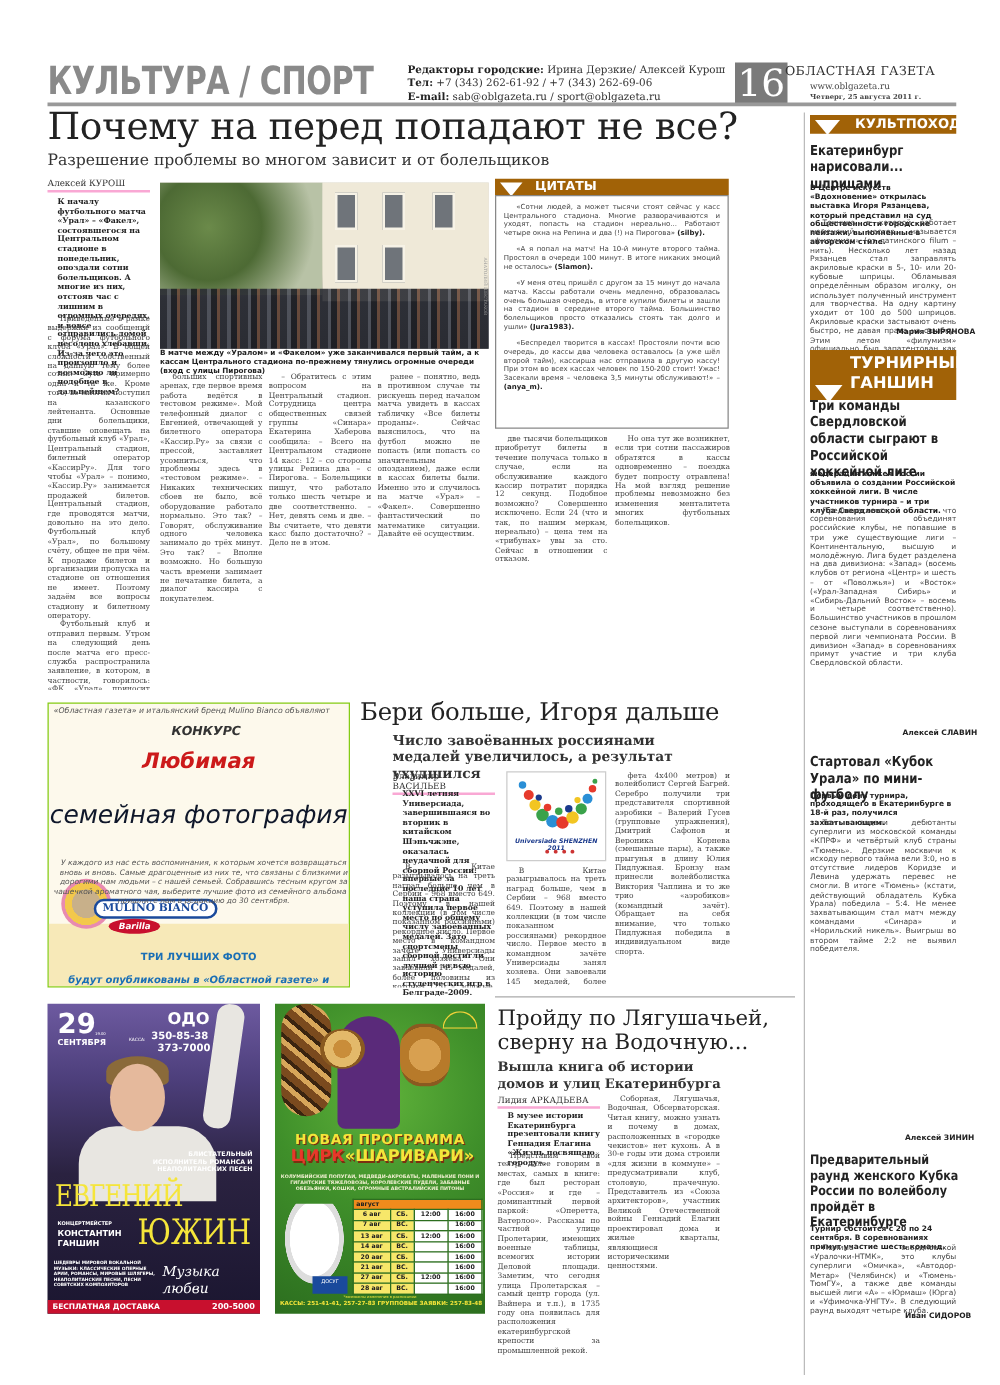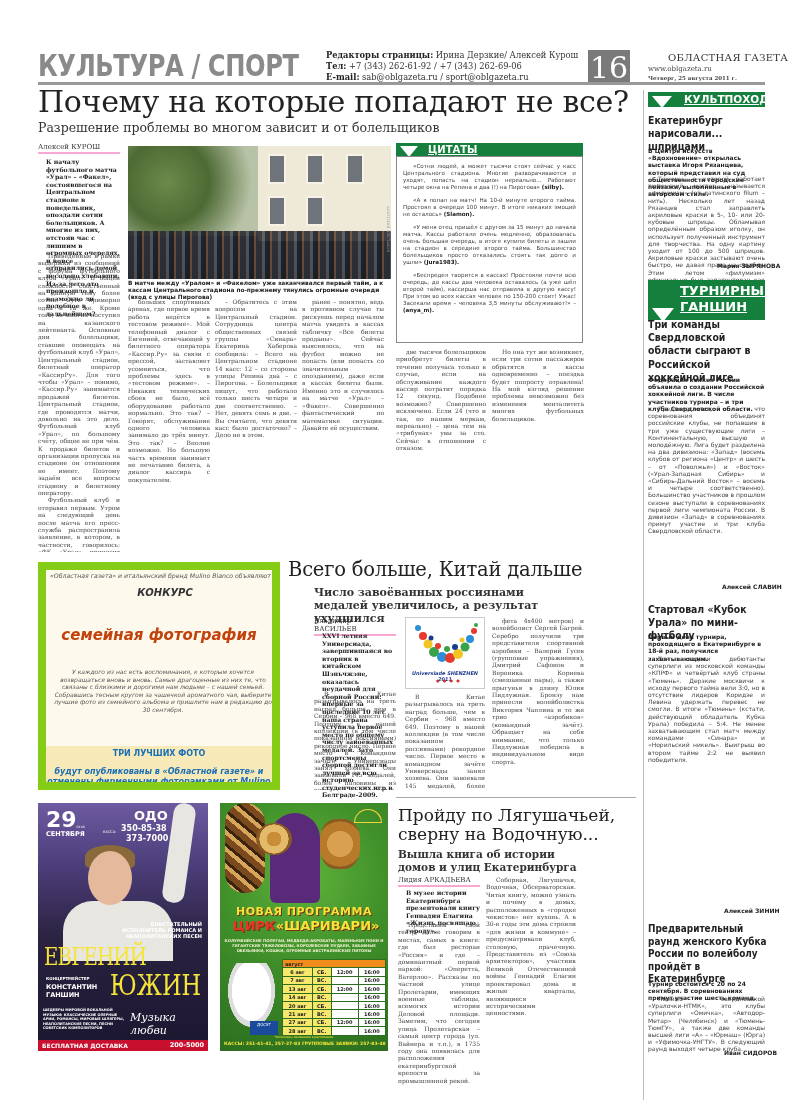--- a/index.html
+++ b/index.html
@@ -5,30 +5,30 @@
   * { box-sizing: border-box; margin: 0; padding: 0; }
   html, body { width: 800px; height: 1108px; background: #fff; overflow: hidden; }
   body { position: relative; font-family: "DejaVu Serif", serif; color: #222; }
   .abs { position: absolute; }
 
   
   .section-title { left: 38px; top: 47px; font-family: "DejaVu Sans", sans-serif; font-weight: bold; font-size: 31px; letter-spacing: -0.5px; color: #8a8a8a; transform: scaleX(0.78); transform-origin: left top; white-space: nowrap; }
   .editors { left: 326px; top: 50px; font-size: 8.3px; line-height: 11px; color: #333; white-space: nowrap; }
   .editors b { color: #222; }
   .page-num { left: 588px; top: 50px; width: 42px; height: 34px; background: #7a7a7a; color: #fff; font-size: 30px; text-align: center; line-height: 36px; font-family: "DejaVu Serif", serif; }
-  .paper-name { left: 668px; top: 52px; font-size: 10px; color: #333; letter-spacing: 0.3px; }
+  .paper-name { left: 628px; top: 52px; font-size: 10px; color: #333; letter-spacing: 0.3px; }
   .paper-url { left: 648px; top: 65px; font-size: 7px; color: #444; }
   .paper-date { left: 648px; top: 75px; font-size: 5.5px; color: #444; font-weight: bold; }
   .rule-top { left: 38px; top: 82px; width: 727px; height: 3px; background: #999; }
 
   .main-headline { left: 38px; top: 84px; font-size: 30px; color: #222; white-space: nowrap; letter-spacing: -0.3px; }
   .main-sub { left: 38px; top: 120px; font-size: 12.5px; color: #333; white-space: nowrap; }
 
   
-  .rubric { background: #15803d; color: #fff; font-family: "DejaVu Sans", sans-serif; font-weight: bold; position: absolute; text-decoration: underline; }
+  .rubric { background: #a16207; color: #fff; font-family: "DejaVu Sans", sans-serif; font-weight: bold; position: absolute; }
   .rubric .tri { position: absolute; left: 4px; width: 0; height: 0; border-left: 11px solid transparent; border-right: 11px solid transparent; border-top: 14px solid #fff; }
   .rubric-kult { left: 648px; top: 92px; width: 117px; height: 15px; font-size: 10.5px; line-height: 15px; padding-left: 36px; }
   .rubric-kult .tri { top: 4px; border-left-width: 10px; border-right-width: 10px; border-top-width: 12px; }
   .rubric-turn { left: 648px; top: 280px; width: 117px; height: 40px; font-size: 13px; line-height: 16px; padding: 3px 0 0 32px; }
   .rubric-turn .tri { top: 28px; }
   .rubric-cit { left: 396px; top: 143px; width: 187px; height: 13px; font-size: 10px; line-height: 13px; padding-left: 32px; }
   .rubric-cit .tri { top: 3px; border-left-width: 9px; border-right-width: 9px; border-top-width: 11px; }
 
   .side-head { font-family: "DejaVu Sans", sans-serif; font-weight: bold; color: #222; position: absolute; line-height: 1.2; transform: scaleX(0.85); transform-origin: left top; }
   .side-lead { font-family: "DejaVu Sans", sans-serif; font-weight: bold; font-size: 6px; line-height: 7.2px; position: absolute; color: #222; }
@@ -48,25 +48,25 @@
   .photo .credit { position: absolute; right: 1px; top: 60px; font-size: 3.5px; color: #999; writing-mode: vertical-rl; }
   .caption { left: 128px; top: 280px; width: 263px; font-family: "DejaVu Sans", sans-serif; font-weight: bold; font-size: 5.8px; line-height: 7px; color: #222; }
 
   .quotes-box { left: 396px; top: 156px; width: 187px; height: 187px; border: 1px solid #888; padding: 6px 6px; font-family: "DejaVu Sans", sans-serif; font-size: 5.6px; line-height: 7px; color: #444; overflow: hidden; }
   .quotes-box p { text-indent: 10px; margin-bottom: 6px; text-align: justify; }
   .quotes-box b { color: #222; }
 
   .col-rule { position: absolute; width: 1px; background: #bbb; }
 
   
-  .mb-ad { left: 38px; top: 562px; width: 242px; height: 228px; border: 8px solid #84cc16; background: #fdf9ec; font-family: "DejaVu Sans", sans-serif; font-style: italic; color: #555; text-align: center; overflow: hidden; }
+  .mb-ad { left: 38px; top: 562px; width: 242px; height: 228px; border: 1px solid #84cc16; background: #fdf9ec; font-family: "DejaVu Sans", sans-serif; font-style: italic; color: #555; text-align: center; overflow: hidden; }
   .mb-ad .intro { position: absolute; left: 4px; top: 2px; font-size: 6.2px; text-align: left; white-space: nowrap; }
   .mb-ad .konkurs { position: absolute; left: 6px; top: 10px; font-size: 10px; font-weight: bold; color: #333; font-style: italic; }
   .mb-ad .title1 { position: absolute; left: 0; right: 0; top: 18px; font-size: 17px; font-weight: bold; color: #cc1a1a; }
-  .mb-ad .title2 { position: absolute; left: 0; right: 0; top: 38px; font-size: 15px; font-weight: bold; color: #c2410c; }
+  .mb-ad .title2 { position: absolute; left: 0; right: 0; top: 38px; font-size: 20px; font-weight: normal; color: #0f172a; }
   .mb-ad .desc { position: absolute; left: 4px; right: 4px; top: 62px; font-size: 6px; line-height: 7.5px; }
   .mb-ad .best { position: absolute; left: 0; right: 0; top: 98px; font-size: 8px; font-weight: bold; font-style: normal; color: #1a6fb5; }
   .mb-ad .best2 { position: absolute; left: 0; right: 0; top: 107px; font-size: 8px; font-weight: bold; color: #1a6fb5; line-height: 10px; }
   .mb-ad .bottom-band { position: absolute; left: 0; right: 0; top: 176px; bottom: 0; background: #f7e9b8; z-index: 0; }
   .mb-logo { position: absolute; left: 10px; top: 140px; width: 92px; height: 52px; z-index: 1; }
   .mb-logo .flower { position: absolute; left: 0; top: 0; width: 40px; height: 40px; border-radius: 50%; background: radial-gradient(circle, #c8b08a 0 40%, #f3c84b 41% 60%, #e88bb0 61% 80%, transparent 81%); }
   .mb-logo .name { position: absolute; left: 26px; top: 16px; background: #fff; border: 2px solid #1a4a9c; border-radius: 12px; color: #1a4a9c; font-style: normal; font-weight: bold; font-size: 8.5px; padding: 1px 5px; font-family: "DejaVu Serif", serif; white-space: nowrap; }
   .mb-logo .barilla { position: absolute; left: 38px; top: 32px; background: #c8102e; color: #fff; border-radius: 50%; font-size: 7px; font-weight: bold; padding: 2px 8px; font-style: italic; }
   .mb-ad .txt { position: relative; z-index: 2; }
 
@@ -127,31 +127,31 @@
   .b-headline { left: 398px; top: 806px; font-size: 17px; line-height: 19px; color: #222; }
   .b-sub { left: 398px; top: 848px; font-size: 10.5px; line-height: 12.5px; color: #333; font-weight: bold; }
 
   .rule-h { position: absolute; height: 1px; background: #aaa; }
 </style>
 </head>
 <body>
 
 <div class="abs section-title">КУЛЬТУРА / СПОРТ</div>
 <div class="abs editors">
-  <div><b>Редакторы страницы:</b> <span>Ирина Дерзкие/ Алексей Курош</span></div>
+  <div><b>Редакторы городские:</b> <span>Ирина Дерзкие/ Алексей Курош</span></div>
   <div><b>Тел:</b> <span>+7 (343) 262-61-92 / +7 (343) 262-69-06</span></div>
   <div><b>E-mail:</b> <span>sab@oblgazeta.ru / sport@oblgazeta.ru</span></div>
 </div>
 <div class="abs page-num">16</div>
 <div class="abs paper-name">ОБЛАСТНАЯ ГАЗЕТА</div>
 <div class="abs paper-url">www.oblgazeta.ru</div>
 <div class="abs paper-date">Четверг, 25 августа 2011 г.</div>
 <div class="abs rule-top"></div>
 
-<div class="abs main-headline">Почему на которые попадают не все?</div>
+<div class="abs main-headline">Почему на перед попадают не все?</div>
 <div class="abs main-sub">Разрешение проблемы во многом зависит и от болельщиков</div>
 <div class="byline" style="left:38px;top:143px;width:82px;">Алексей КУРОШ</div>
 <div class="lead" style="left:46px;top:158px;width:74px;">К началу футбольного матча «Урал» – «Факел», состоявшегося на Центральном стадионе в понедельник, опоздали сотни болельщиков. А многие из них, отстояв час с лишним в огромных очередях, и вовсе отправились домой несолоно хлебавши. Из-за чего это произошло и возможно ли подобное в дальнейшем?</div>
 <div class="body-text" style="left:38px;top:252px;width:82px;height:300px;">
   <p>Приведённые в рамке выдержки из сообщений с форума футбольного клуба «Урал». В общей сложности собственный на данную тему более сотни. Суть примерно одна и та же. Кроме того, во многих поступил на казанского лейтенанта. Основные дни болельщики, ставшие оповещать на футбольный клуб «Урал», Центральный стадион, билетный оператор «КассирРу». Для того чтобы «Урал» – понимо, «Кассир.Ру» занимается продажей билетов. Центральный стадион, где проводятся матчи, довольно на это дело. Футбольный клуб «Урал», по большому счёту, общее не при чём. К продаже билетов и организации пропуска на стадионе он отношения не имеет. Поэтому задаём все вопросы стадиону и билетному оператору.</p>
   <p>Футбольный клуб и отправил первым. Утром на следующий день после матча его пресс-служба распространила заявление, в котором, в частности, говорилось: «ФК «Урал» приносит свои извинения и сожаления тем болельщикам, которые не смогли попасть на матч «Урал» – «Факел». Многие болельщики не смогли попасть на стадион из-за больших очередей в билетные кассы, которые не получилось организовать должным образом...</p>
 </div>
 
 <div class="abs photo">
   <div class="tree"></div>
@@ -223,29 +223,35 @@
 <div class="side-lead" style="left:648px;top:980px;width:117px;">Турнир состоится с 20 по 24 сентября. В соревнованиях примут участие шесть команд.</div>
 <div class="side-body" style="left:648px;top:995px;width:117px;">Помимо свердловской «Уралочки-НТМК», это клубы суперлиги «Омичка», «Автодор-Метар» (Челябинск) и «Тюмень-ТюмГУ», а также две команды высшей лиги «А» – «Юрмаш» (Юрга) и «Уфимочка-УНГТУ». В следующий раунд выходят четыре клуба.</div>
 <div class="side-sign" style="left:724px;top:1049px;">Иван СИДОРОВ</div>
 
 <div class="col-rule" style="left:643px;top:90px;height:1010px;"></div>
 
 <div class="abs mb-ad">
   <div class="bottom-band"></div>
   <div class="intro txt">«Областная газета» и итальянский бренд Mulino Bianco объявляют</div>
   <div class="konkurs txt">КОНКУРС</div>
+  <div class="title1 txt">Любимая</div>
   <div class="title2 txt">семейная фотография</div>
   <div class="desc txt">У каждого из нас есть воспоминания, к которым хочется возвращаться вновь и вновь. Самые драгоценные из них те, что связаны с близкими и дорогими нам людьми – с нашей семьей. Собравшись тесным кругом за чашечкой ароматного чая, выберите лучшие фото из семейного альбома и пришлите нам в редакцию до 30 сентября.</div>
   <div class="best txt">ТРИ ЛУЧШИХ ФОТО</div>
   <div class="best2 txt">будут опубликованы в «Областной газете» и отмечены фирменными фоторамками от Mulino Bianco</div>
 
-
-</div>
-
-<div class="abs u-headline">Всего больше, Китай дальше</div>
+  <div class="mb-logo">
+    <div class="flower"></div>
+    <div class="name">MULINO BIANCO</div>
+    <div class="barilla">Barilla</div>
+  </div>
+
+</div>
+
+<div class="abs u-headline">Бери больше, Игоря дальше</div>
 <div class="abs u-sub" style="width:230px;">Число завоёванных россиянами медалей увеличилось, а результат ухудшился</div>
 <div class="byline" style="left:314px;top:617px;width:82px;">Владимир ВАСИЛЬЕВ</div>
 <div class="lead" style="left:322px;top:632px;width:74px;">XXVI летняя Универсиада, завершившаяся во вторник в китайском Шэньчжэне, оказалась неудачной для сборной России: впервые за последние 10 лет наша страна уступила первое место по общему числу завоёванных медалей. Зато спортсмены сборной достигли лучшей за всю историю студенческих игр в Белграде-2009.</div>
 <div class="abs logo-box">
   <svg class="logo-arc" viewBox="0 0 64 46">
     <circle cx="4" cy="6" r="3" fill="#2a8fd6"></circle>
       <circle cx="9" cy="14" r="4" fill="#e63a2c"></circle>
       <circle cx="14" cy="22" r="4.5" fill="#f2c522"></circle>
     <circle cx="20" cy="30" r="5" fill="#3aa24a"></circle>
       <circle cx="28" cy="35" r="5" fill="#2a8fd6"></circle>

